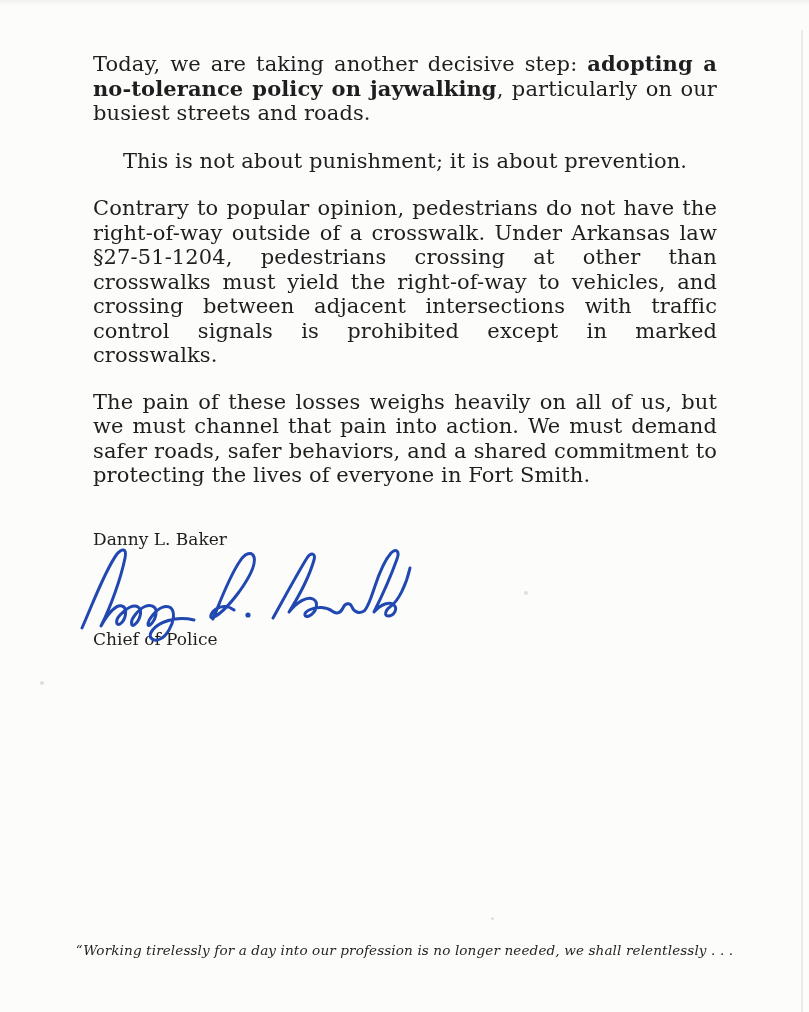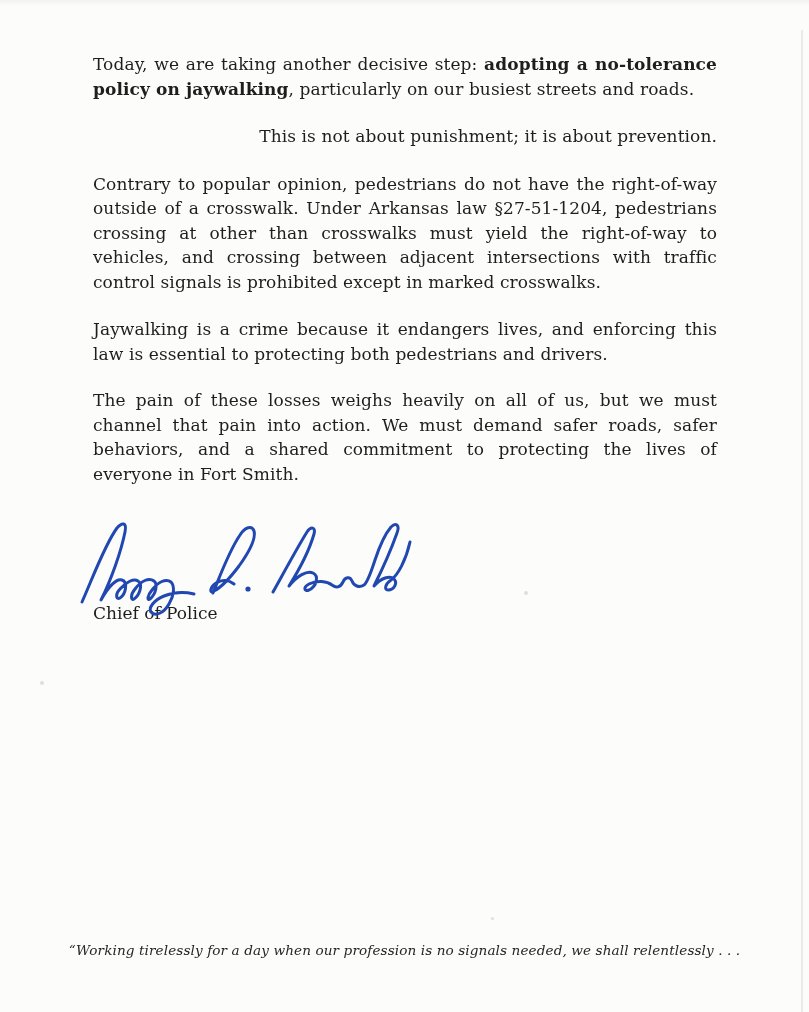--- a/index.html
+++ b/index.html
@@ -21,26 +21,26 @@
   }
   .speck {
     position: absolute; border-radius: 50%;
     background: rgba(110,110,110,0.20);
   }
   .content {
     position: absolute; left: 93px; top: 52px; width: 624px;
   }
   .para {
     margin: 0 0 23px 0;
-    font-size: 17px;
+    font-size: 21px;
     line-height: 24.5px;
     text-align: justify;
     letter-spacing: 0.1px;
   }
-  .para.single-line { text-align: right; }
+  .para.single-line { text-align: center; }
   .para b { font-weight: 700; }
   .sig-name, .sig-title {
     margin: 0;
     font-size: 17px;
     line-height: 24.5px;
     text-align: left;
   }
   .closing { margin-top: -1px; }
   .sig-canvas {
     position: relative;
@@ -78,24 +78,24 @@
 <div class="content">
 
   <p class="para"><span>Today, we are taking another decisive step: </span><b>adopting a no-tolerance policy on jaywalking</b><span>, particularly on our busiest streets and roads.</span></p>
 
   <p class="para single-line">This is not about punishment; it is about prevention.</p>
 
 
 
   <p class="para">Contrary to popular opinion, pedestrians do not have the right-of-way outside of a crosswalk. Under Arkansas law §27-51-1204, pedestrians crossing at other than crosswalks must yield the right-of-way to vehicles, and crossing between adjacent intersections with traffic control signals is prohibited except in marked crosswalks.</p>
 
-  <p class="para">Jaywalking is a crime because it endangers lives, and enforcing this law is essential to protecting both pedestrians and drivers.</p>
 
   <p class="para closing" style="margin-bottom:39px;">The pain of these losses weighs heavily on all of us, but we must channel that pain into action. We must demand safer roads, safer behaviors, and a shared commitment to protecting the lives of everyone in Fort Smith.</p>
 
+  <p class="sig-name">Danny L. Baker</p>
 
   <div class="sig-canvas">
     <svg width="340" height="104" viewBox="0 0 340 104" aria-hidden="true">
 
       <path d="M5 84
                C 14 64, 28 26, 40 10
                C 45 4, 50 4, 48 14
                C 44 34, 34 62, 24 82
                C 32 68, 40 60, 45 62
                C 51 64, 49 76, 43 80
@@ -141,14 +141,14 @@
                C 307 72, 308 66, 314 62
                C 321 57, 329 42, 333 24" stroke="#2148b1"></path>
     </svg>
   </div>
 
   <p class="sig-title">Chief of Police</p>
 
 </div>
 
 <div class="footer-quote">
-  <div>“Working tirelessly for a day when our profession is no signals needed, we shall relentlessly . . .</div>
+  <div>“Working tirelessly for a day into our profession is no longer needed, we shall relentlessly . . .</div>
 </div>
 
 </body></html>

